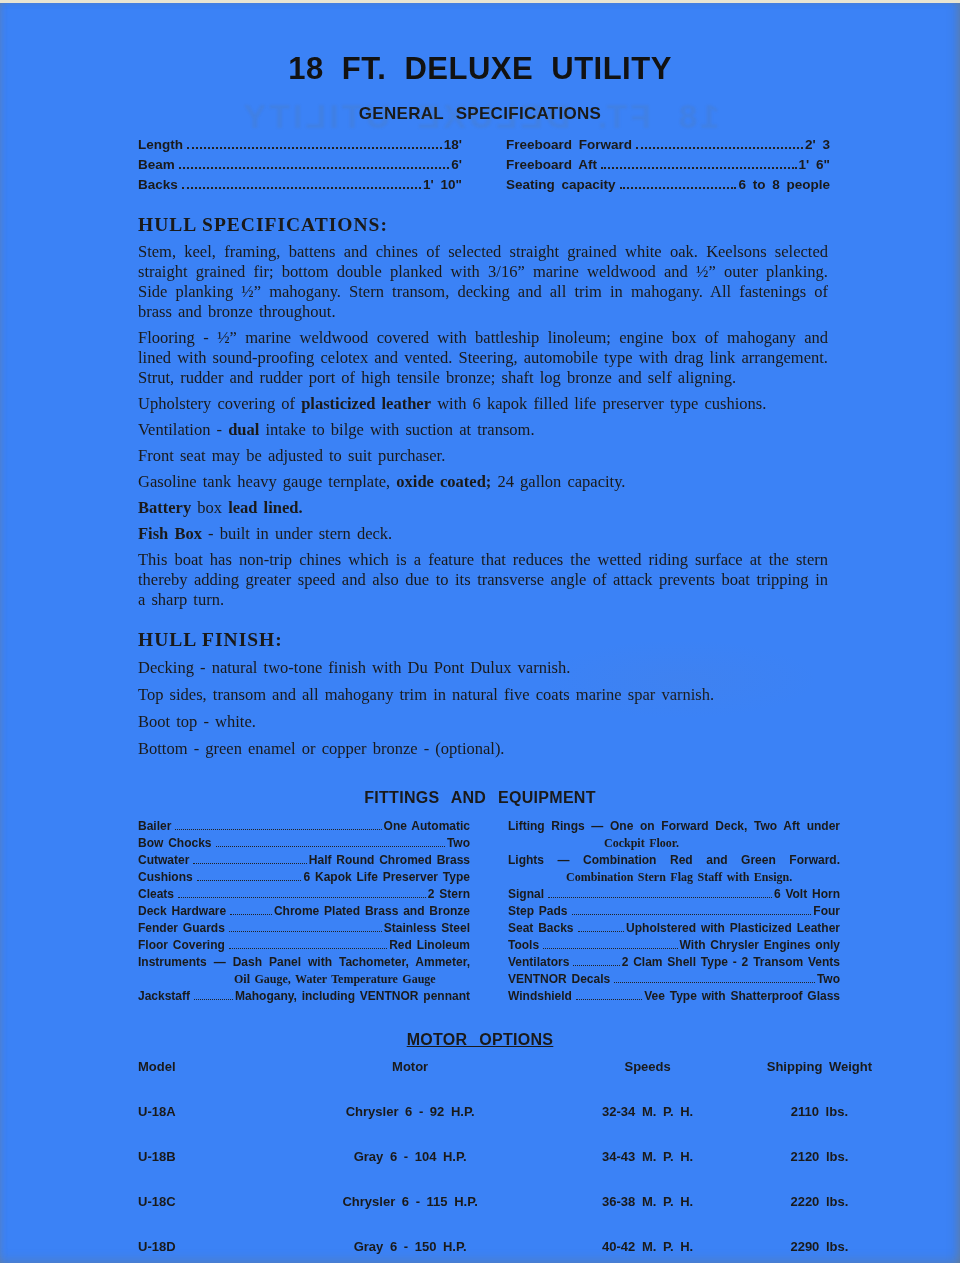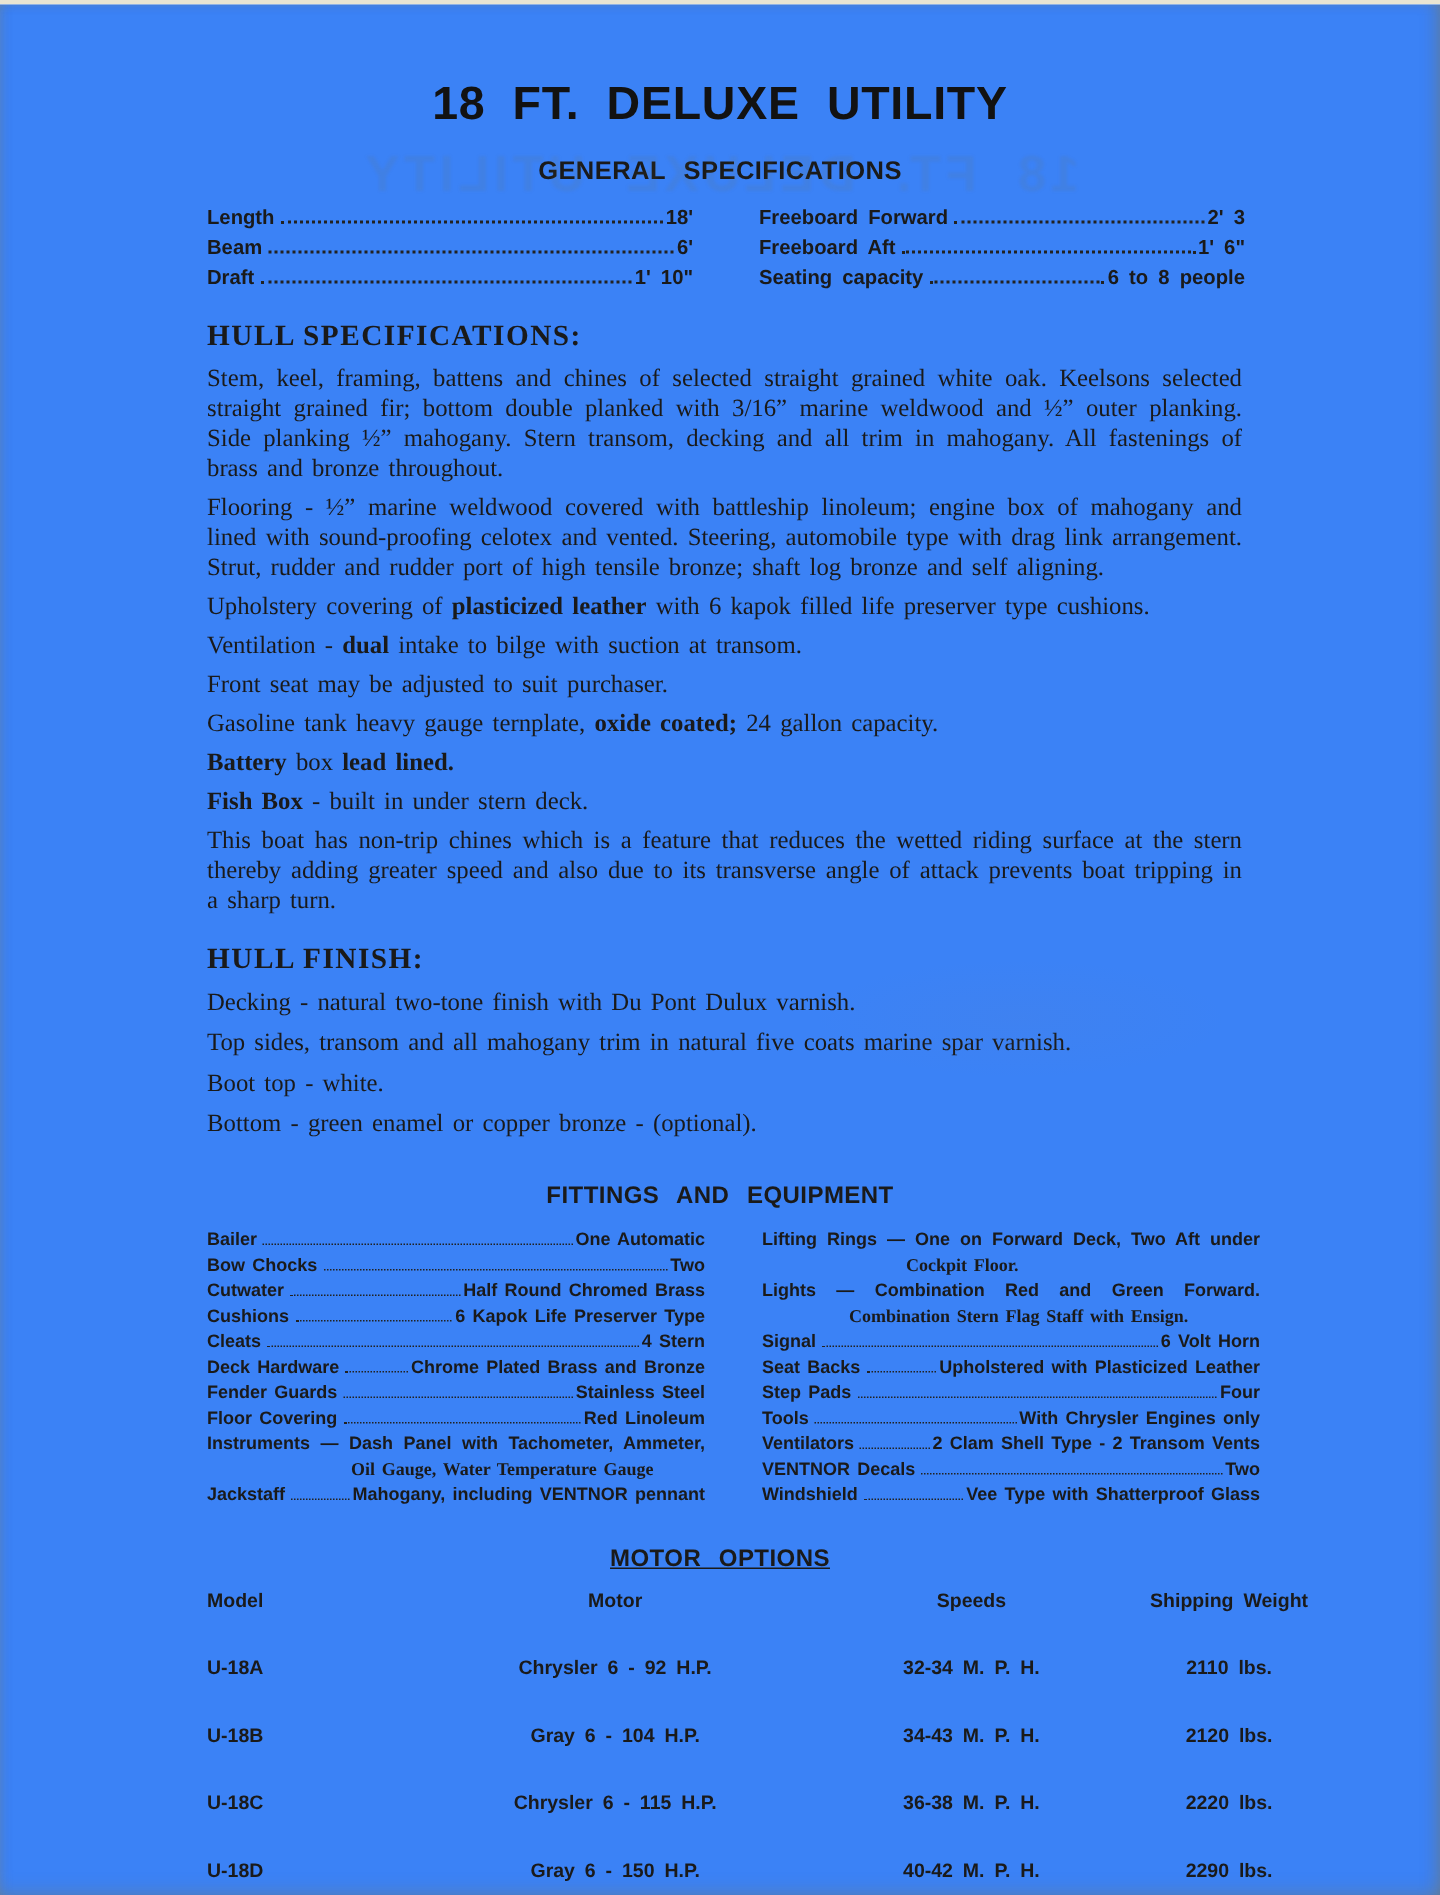--- a/index.html
+++ b/index.html
@@ -159,21 +159,21 @@
           <span class="lbl">Length</span>
           <span class="dots"></span>
           <span class="val">18'</span>
         </div>
         <div class="spec-row">
           <span class="lbl">Beam</span>
           <span class="dots"></span>
           <span class="val">6'</span>
         </div>
         <div class="spec-row">
-          <span class="lbl">Draft</span>
+          <span class="lbl">Backs</span>
           <span class="dots"></span>
           <span class="val">1' 10"</span>
         </div>
       </div>
     <div class="spec-col" id="gs-right">
         <div class="spec-row">
           <span class="lbl">Freeboard Forward</span>
           <span class="dots"></span>
           <span class="val">2' 3</span>
         </div>
@@ -230,21 +230,21 @@
           <span class="val">Half Round Chromed Brass</span>
         </div>
         <div class="fit-row">
           <span class="lbl">Cushions</span>
           <span class="dots"></span>
           <span class="val">6 Kapok Life Preserver Type</span>
         </div>
         <div class="fit-row">
           <span class="lbl">Cleats</span>
           <span class="dots"></span>
-          <span class="val">4 Stern</span>
+          <span class="val">2 Stern</span>
         </div>
         <div class="fit-row">
           <span class="lbl">Deck Hardware</span>
           <span class="dots"></span>
           <span class="val">Chrome Plated Brass and Bronze</span>
         </div>
         <div class="fit-row">
           <span class="lbl">Fender Guards</span>
           <span class="dots"></span>
           <span class="val">Stainless Steel</span>
@@ -272,28 +272,28 @@
         <div class="fit-dash">
           <div class="l1"><span class="lbl">Lights</span><span class="dash"> — </span><span class="val">Combination Red and Green Forward.</span></div>
           <div class="l2">Combination Stern Flag Staff with Ensign.</div>
         </div>
         <div class="fit-row">
           <span class="lbl">Signal</span>
           <span class="dots"></span>
           <span class="val">6 Volt Horn</span>
         </div>
         <div class="fit-row">
+          <span class="lbl">Step Pads</span>
+          <span class="dots"></span>
+          <span class="val">Four</span>
+        </div>
+        <div class="fit-row">
           <span class="lbl">Seat Backs</span>
           <span class="dots"></span>
           <span class="val">Upholstered with Plasticized Leather</span>
-        </div>
-        <div class="fit-row">
-          <span class="lbl">Step Pads</span>
-          <span class="dots"></span>
-          <span class="val">Four</span>
         </div>
         <div class="fit-row">
           <span class="lbl">Tools</span>
           <span class="dots"></span>
           <span class="val">With Chrysler Engines only</span>
         </div>
         <div class="fit-row">
           <span class="lbl">Ventilators</span>
           <span class="dots"></span>
           <span class="val">2 Clam Shell Type - 2 Transom Vents</span>

